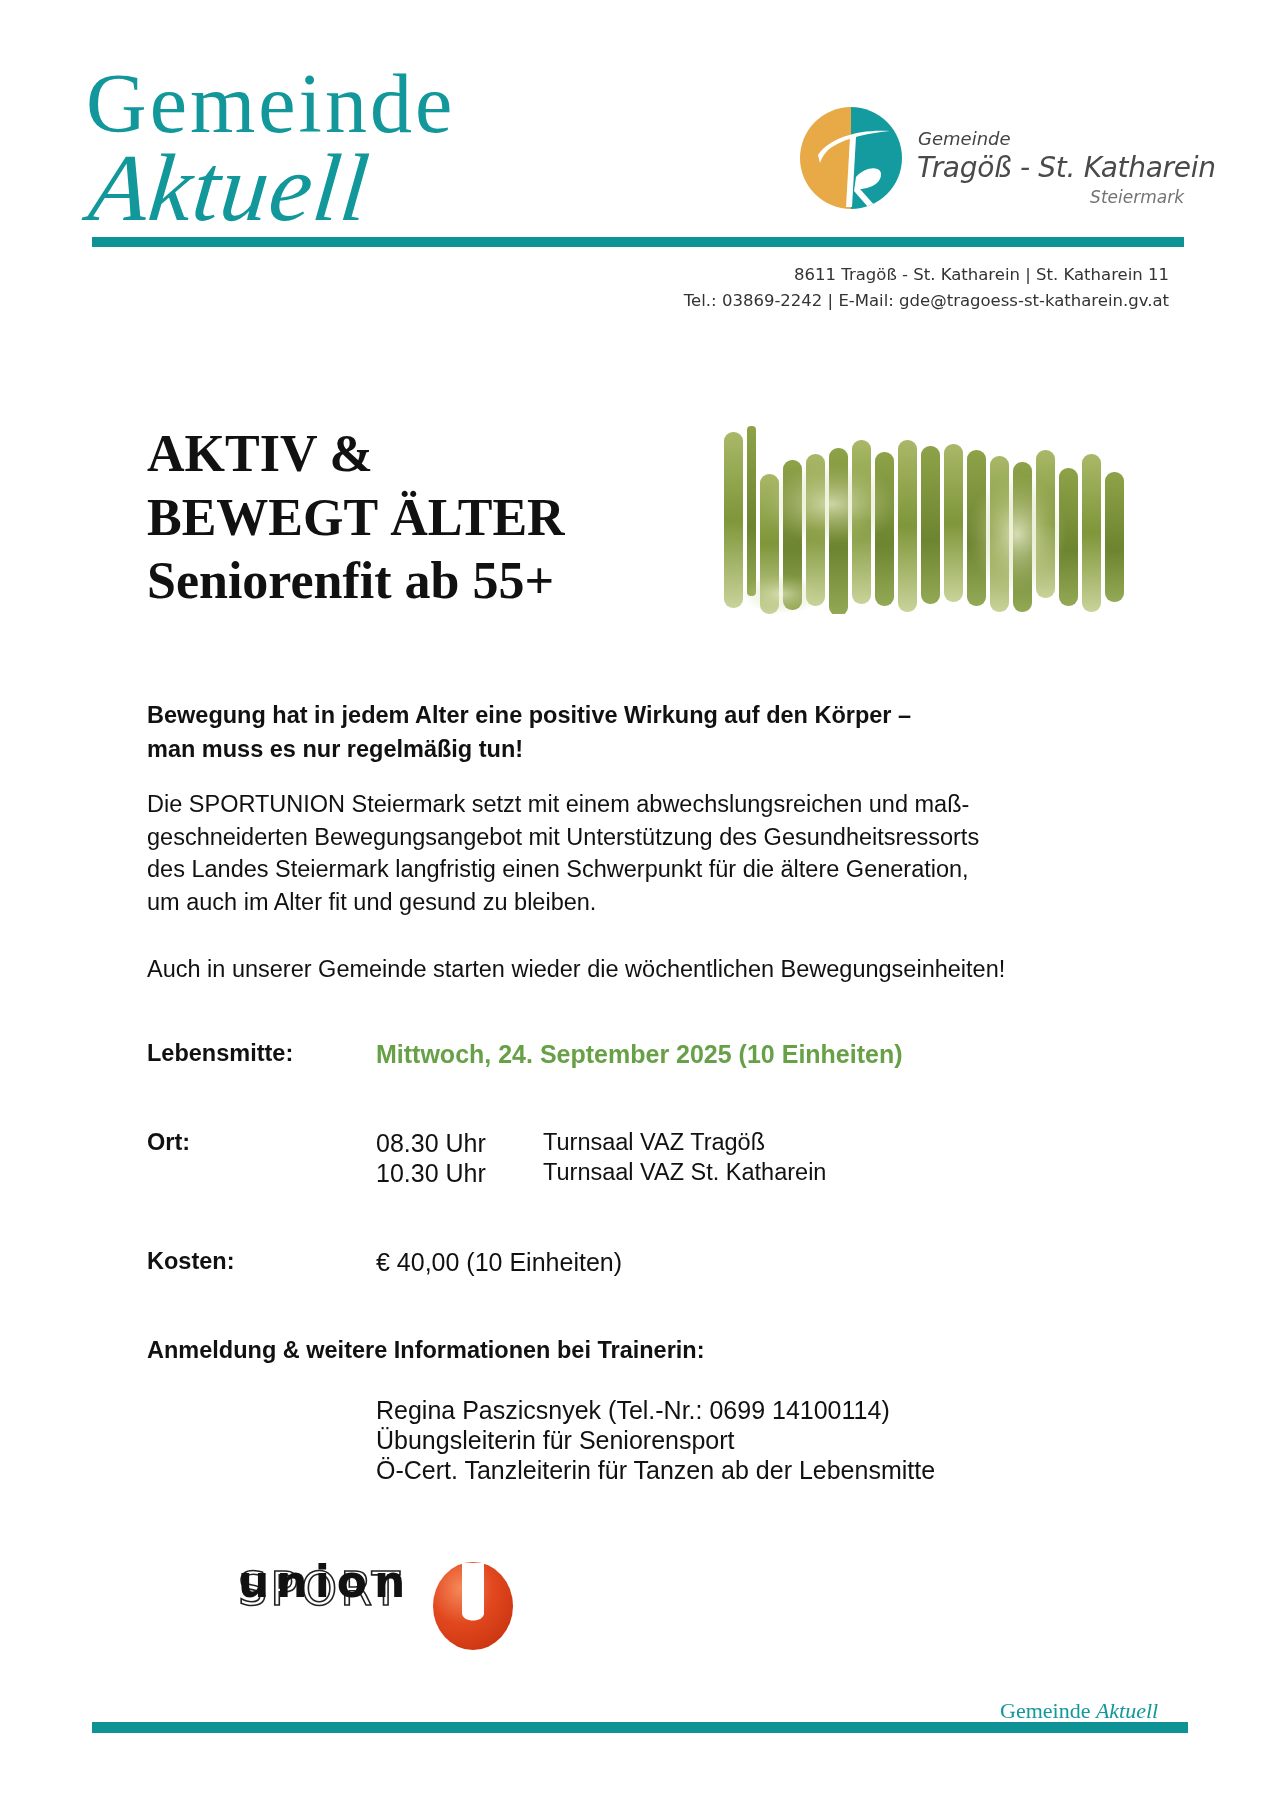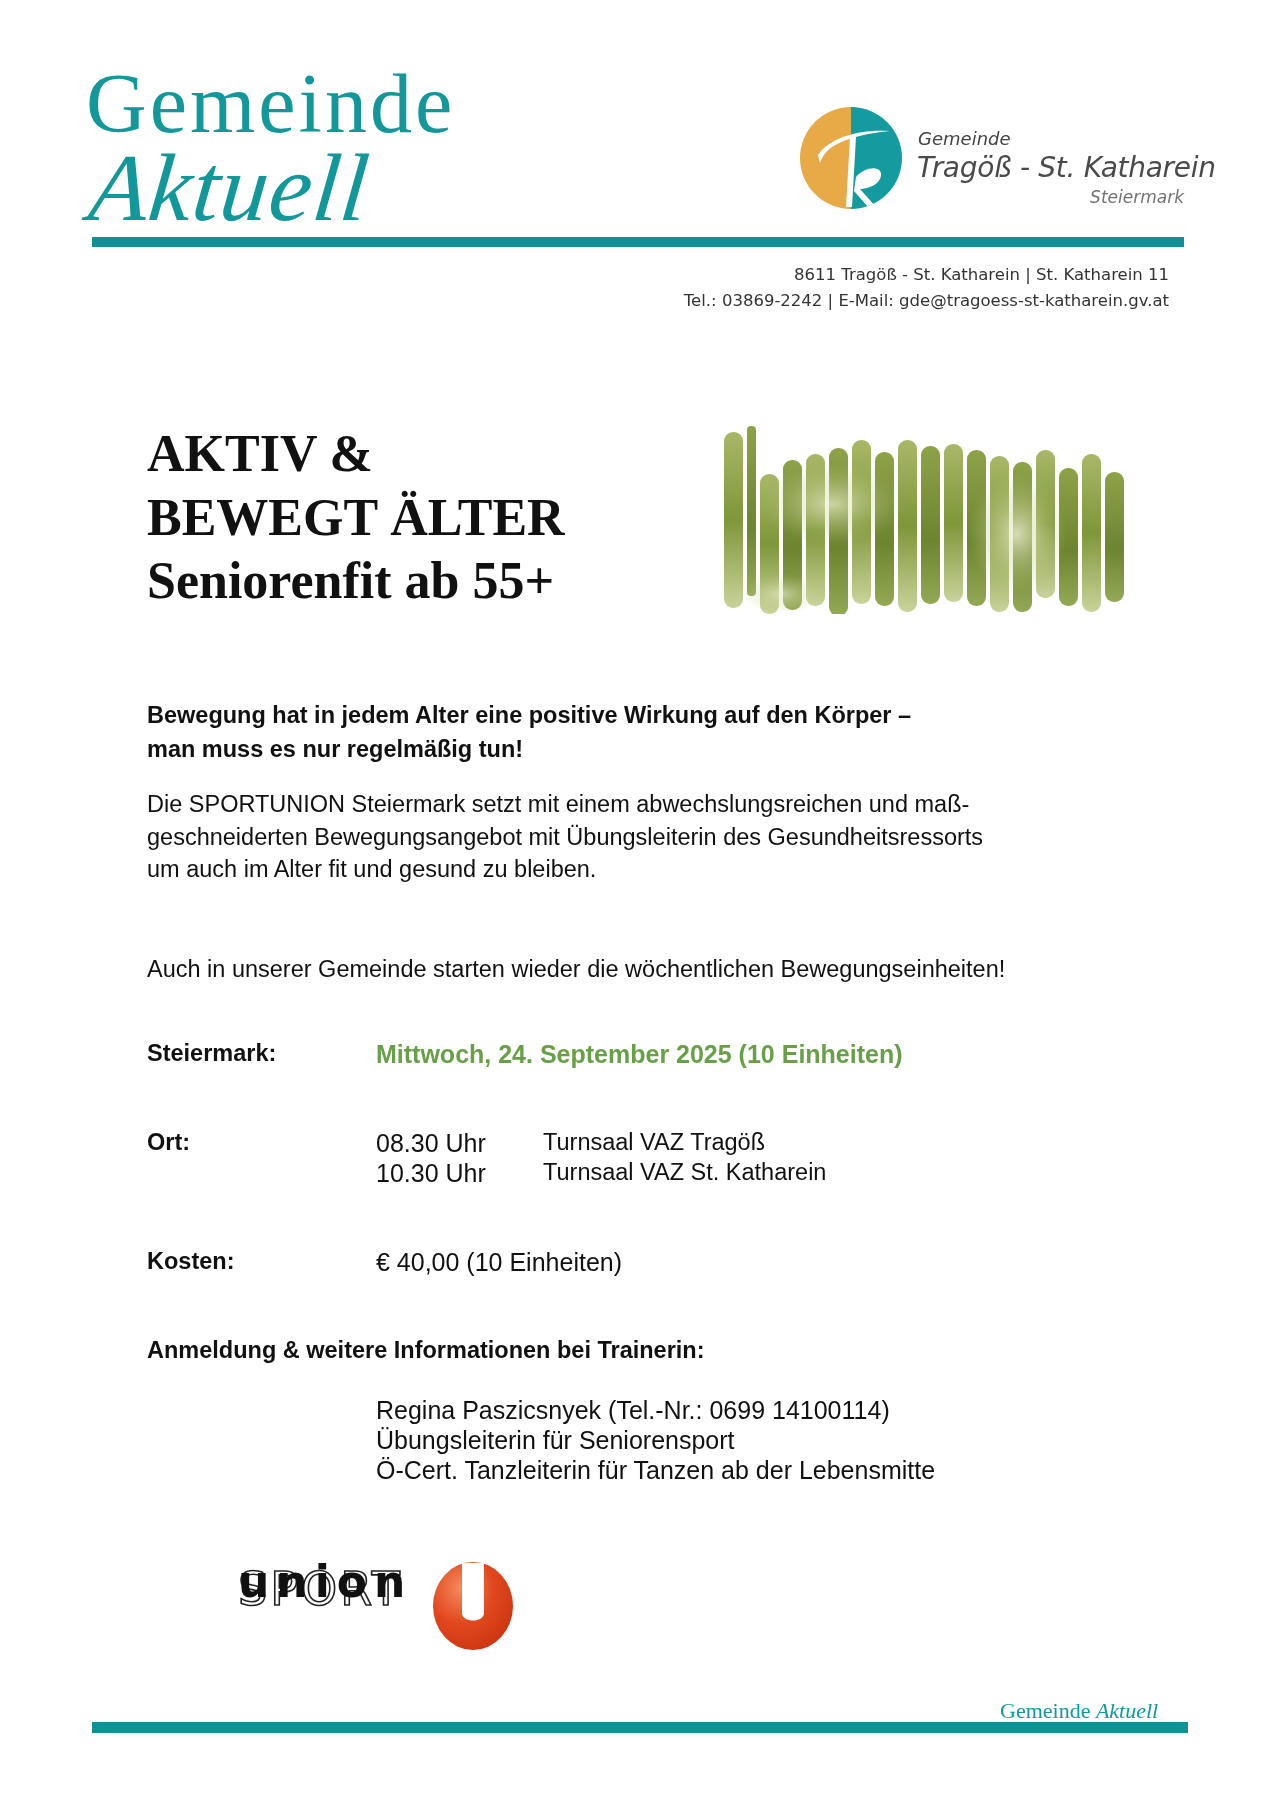--- a/index.html
+++ b/index.html
@@ -121,26 +121,27 @@
     <ellipse cx="60" cy="170" rx="40" ry="20" fill="url(#face)" opacity="0.6"></ellipse>
   </g>
 </svg>
 
 <div class="abs lead">
   <div>Bewegung hat in jedem Alter eine positive Wirkung auf den Körper –</div>
   <div>man muss es nur regelmäßig tun!</div>
 </div>
 <div class="abs para">
   <div>Die SPORTUNION Steiermark setzt mit einem abwechslungsreichen und maß-</div>
-  <div>geschneiderten Bewegungsangebot mit Übungsleiterin des Gesundheitsressorts</div>
+  <div>geschneiderten Bewegungsangebot mit Unterstützung des Gesundheitsressorts</div>
+  <div>des Landes Steiermark langfristig einen Schwerpunkt für die ältere Generation,</div>
   <div>um auch im Alter fit und gesund zu bleiben.</div>
 </div>
 <div class="abs para2">Auch in unserer Gemeinde starten wieder die wöchentlichen Bewegungseinheiten!</div>
 
-<div class="abs lbl" style="top:1040px;">Steiermark:</div>
+<div class="abs lbl" style="top:1040px;">Lebensmitte:</div>
 <div class="abs val green" style="top:1040px;">Mittwoch, 24. September 2025 (10 Einheiten)</div>
 
 <div class="abs lbl" style="top:1129px;">Ort:</div>
 <div class="abs val" style="top:1129px;">08.30 Uhr</div>
 <div class="abs time2" style="top:1129px;">Turnsaal VAZ Tragöß</div>
 <div class="abs val" style="top:1159px;">10.30 Uhr</div>
 <div class="abs time2" style="top:1159px;">Turnsaal VAZ St. Katharein</div>
 
 <div class="abs lbl" style="top:1248px;">Kosten:</div>
 <div class="abs val" style="top:1248px;">€ 40,00 (10 Einheiten)</div>

